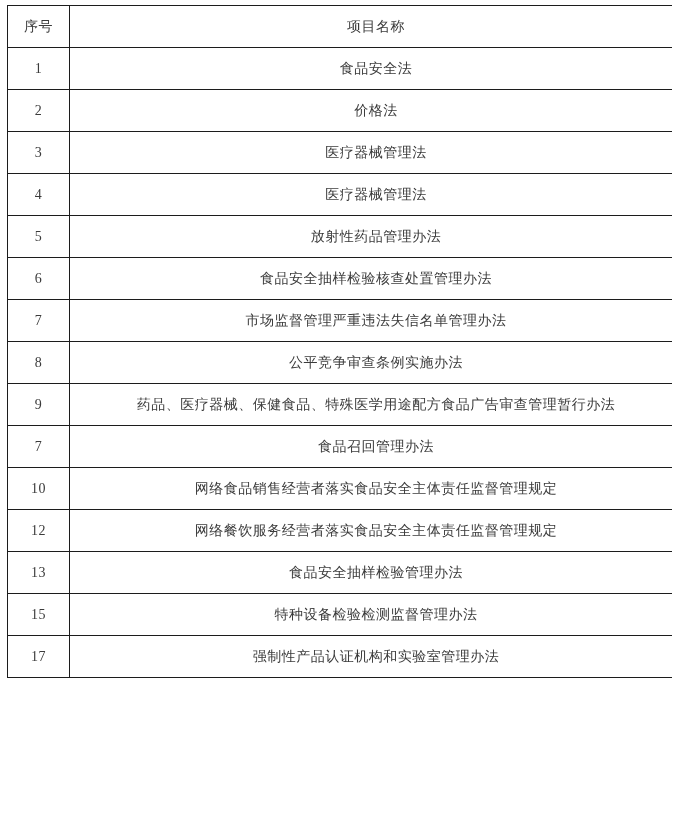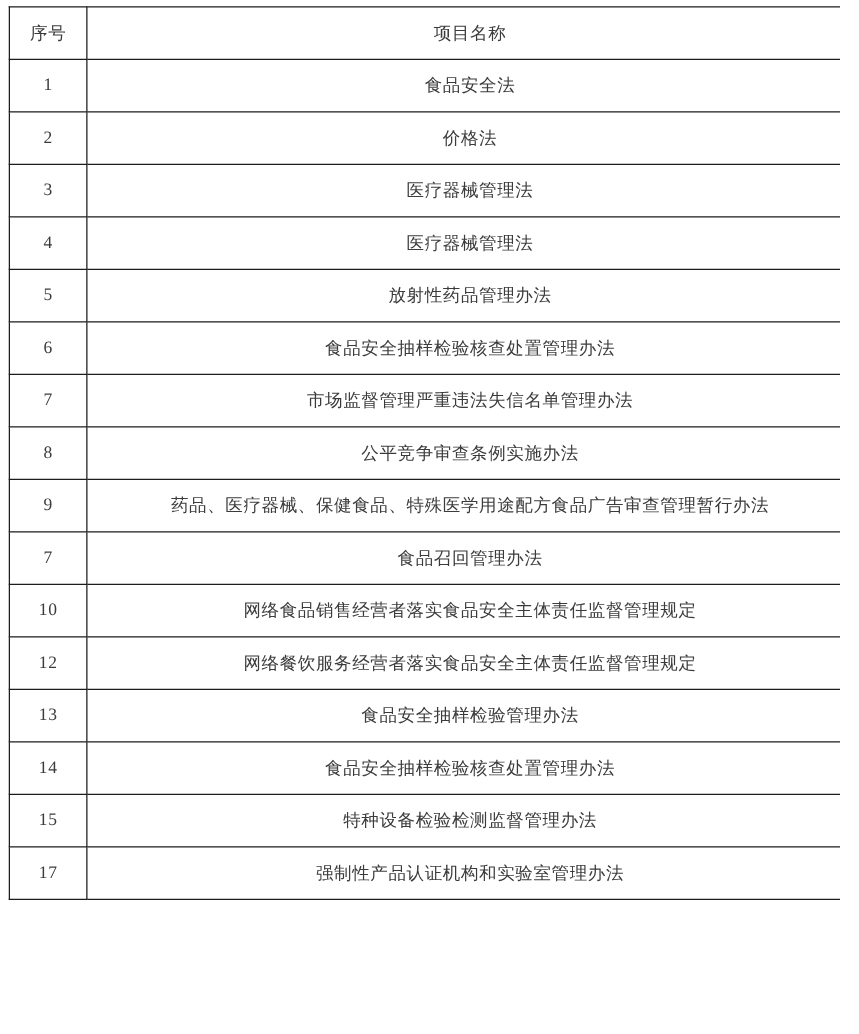--- a/index.html
+++ b/index.html
@@ -115,24 +115,20 @@
         <tr>
           <td>12</td>
           <td>网络餐饮服务经营者落实食品安全主体责任监督管理规定</td>
         </tr>
 
         <tr>
           <td>13</td>
           <td>食品安全抽样检验管理办法</td>
         </tr>
 
-        <tr>
-          <td>14</td>
-          <td>食品安全抽样检验核查处置管理办法</td>
-        </tr>
 
         <tr>
           <td>15</td>
           <td>特种设备检验检测监督管理办法</td>
         </tr>
 
 
         <tr>
           <td>17</td>
           <td>强制性产品认证机构和实验室管理办法</td>

